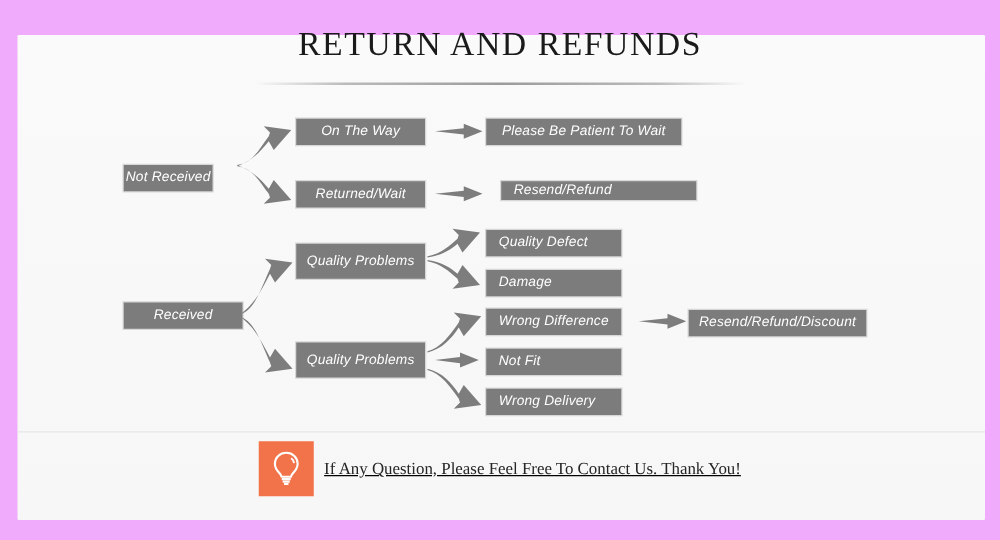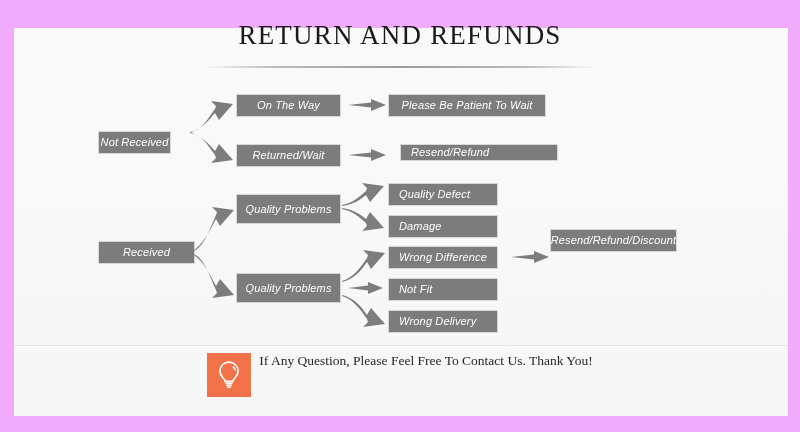--- a/index.html
+++ b/index.html
@@ -92,22 +92,23 @@
     width: 774px;
     height: 1px;
     background: #e6e6e6;
   }
   #footer {
     position: absolute;
     left: 0;
     top: 353px;
     width: 800px;
     display: flex;
-    align-items: flex-start;
+    align-items: center;
     justify-content: center;
+    text-decoration: underline;
   }
   #bulb-badge {
     width: 44px;
     height: 44px;
     background: #f2724a;
     display: flex;
     align-items: center;
     justify-content: center;
     flex: none;
   }
@@ -179,21 +180,21 @@
     <div class="node left" style="left:389px; top:184px; width:108px; height:21px;">Quality Defect</div>
 
     <div class="node left" style="left:389px; top:216px; width:108px; height:21px;">Damage</div>
 
     <div class="node left" style="left:389px; top:247px; width:108px; height:21px;">Wrong Difference</div>
 
     <div class="node left" style="left:389px; top:311px; width:108px; height:21px;">Wrong Delivery</div>
 
     <div class="node left" style="left:389px; top:279px; width:108px; height:21px;">Not Fit</div>
 
-    <div class="node center" style="left:551px; top:230px; width:125px; height:21px;">Resend/Refund/Discount</div>
+    <div class="node center" style="left:551px; top:248px; width:142px; height:21px;">Resend/Refund/Discount</div>
 
   </div>
 
   <div id="footer-rule"></div>
 
   <div id="footer">
     <div id="bulb-badge">
       <svg width="26" height="30" viewBox="0 0 26 30" xmlns="http://www.w3.org/2000/svg" fill="none" stroke="#ffffff" stroke-width="1.7">
         <path d="M13,2.2 C7.9,2.2 3.9,6.1 3.9,10.9 C3.9,14.2 5.6,16.3 7.3,18.2 C8.4,19.4 9.1,20.3 9.3,21.4 L16.7,21.4 C16.9,20.3 17.6,19.4 18.7,18.2 C20.4,16.3 22.1,14.2 22.1,10.9 C22.1,6.1 18.1,2.2 13,2.2 Z"></path>
         <path d="M9.4,23.3 L16.6,23.3"></path>

